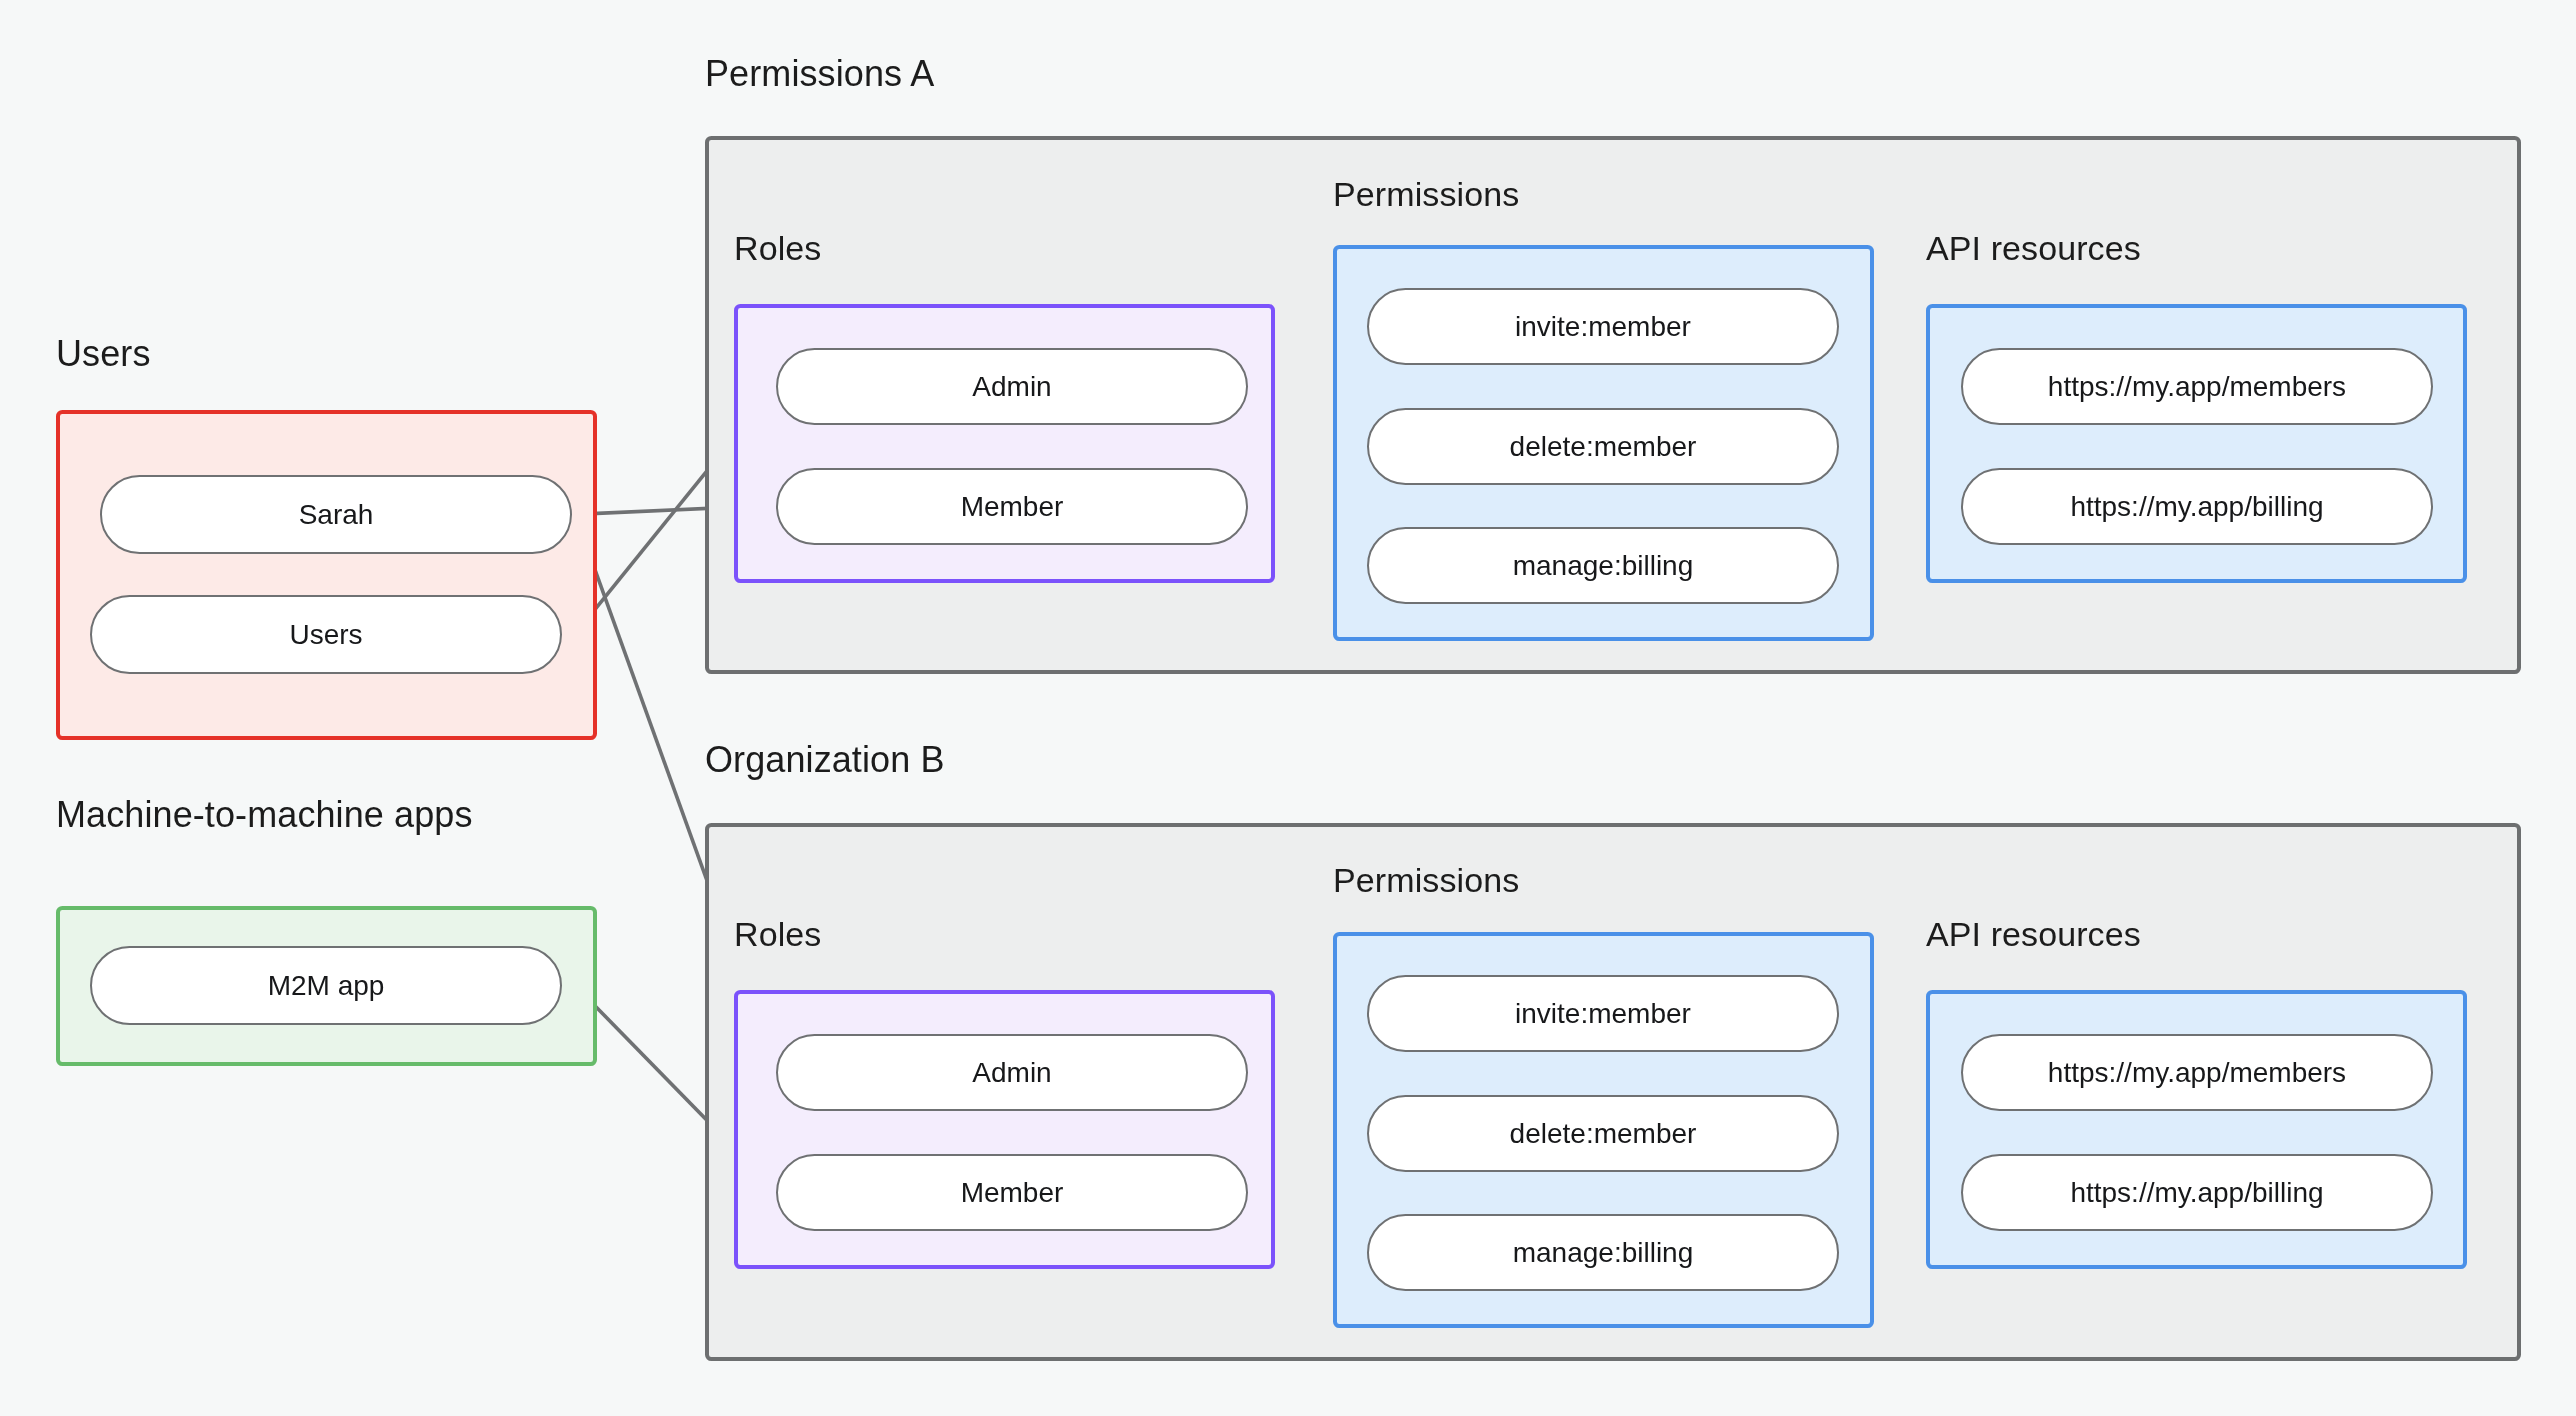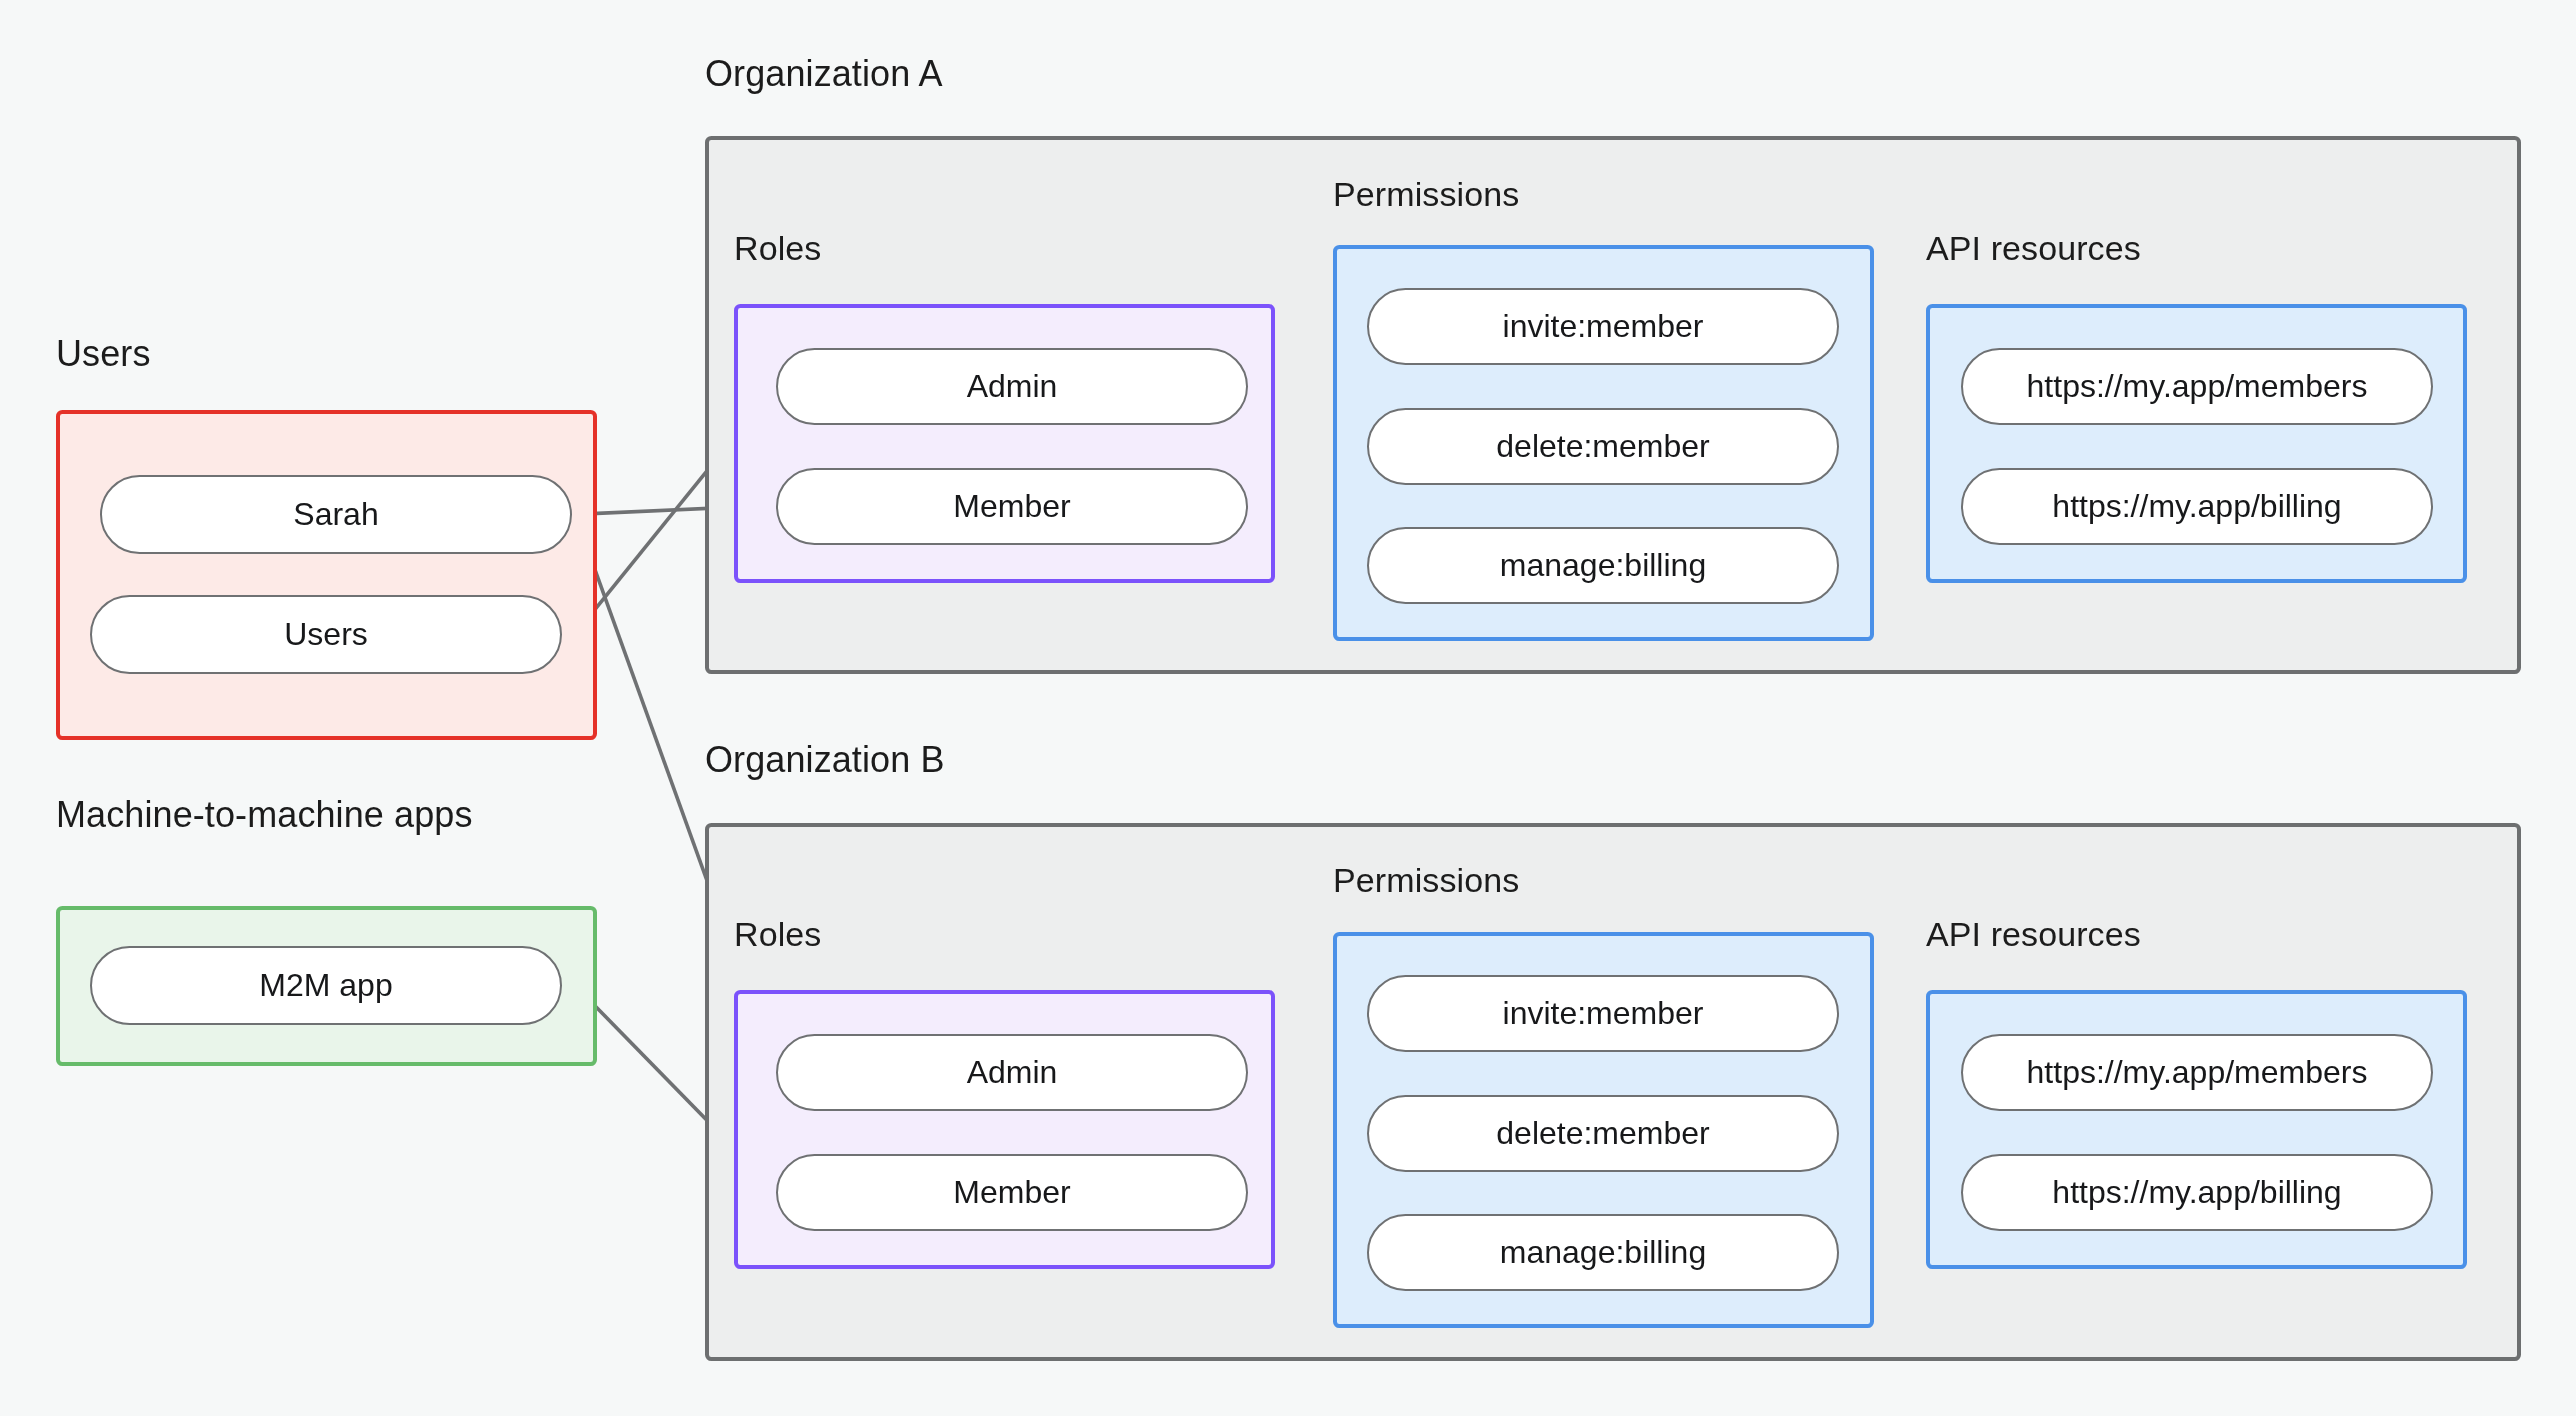--- a/index.html
+++ b/index.html
@@ -71,21 +71,21 @@
   
   .pill {
     position: absolute;
     box-sizing: border-box;
     background: #ffffff;
     border: 2.7px solid #6f7173;
     border-radius: 900px;
     display: flex;
     align-items: center;
     justify-content: center;
-    font-size: 32px;
+    font-size: 28px;
     color: #17181a;
     z-index: 5;
     white-space: nowrap;
   }
 </style>
 </head>
 <body>
 
 <div id="stage">
 
@@ -144,21 +144,21 @@
   <div class="pill" style="left:100px; top:475px; width:472px; height:79px;">Sarah</div>
 
   <div class="pill" style="left:90px; top:595px; width:472px; height:79px;">Users</div>
 
   <div class="group-title" style="left:56px; top:797px;">Machine-to-machine apps</div>
 
   <div class="box m2m" style="left:56px; top:906px; width:541px; height:160px;"></div>
 
   <div class="pill" style="left:90px; top:946px; width:472px; height:79px;">M2M app</div>
 
-  <div class="group-title" style="left:705px; top:56px;">Organization A</div>
+  <div class="group-title" style="left:705px; top:56px;">Permissions A</div>
 
   <div class="box org" style="left:705px; top:136px; width:1816px; height:538px;"></div>
 
   <div class="group-title" style="left:734px; top:231px; font-size:34px;">Roles</div>
 
   <div class="box roles" style="left:734px; top:304px; width:541px; height:279px;"></div>
 
   <div class="pill" style="left:776px; top:348px; width:472px; height:77px;">Admin</div>
 
   <div class="pill" style="left:776px; top:468px; width:472px; height:77px;">Member</div>

